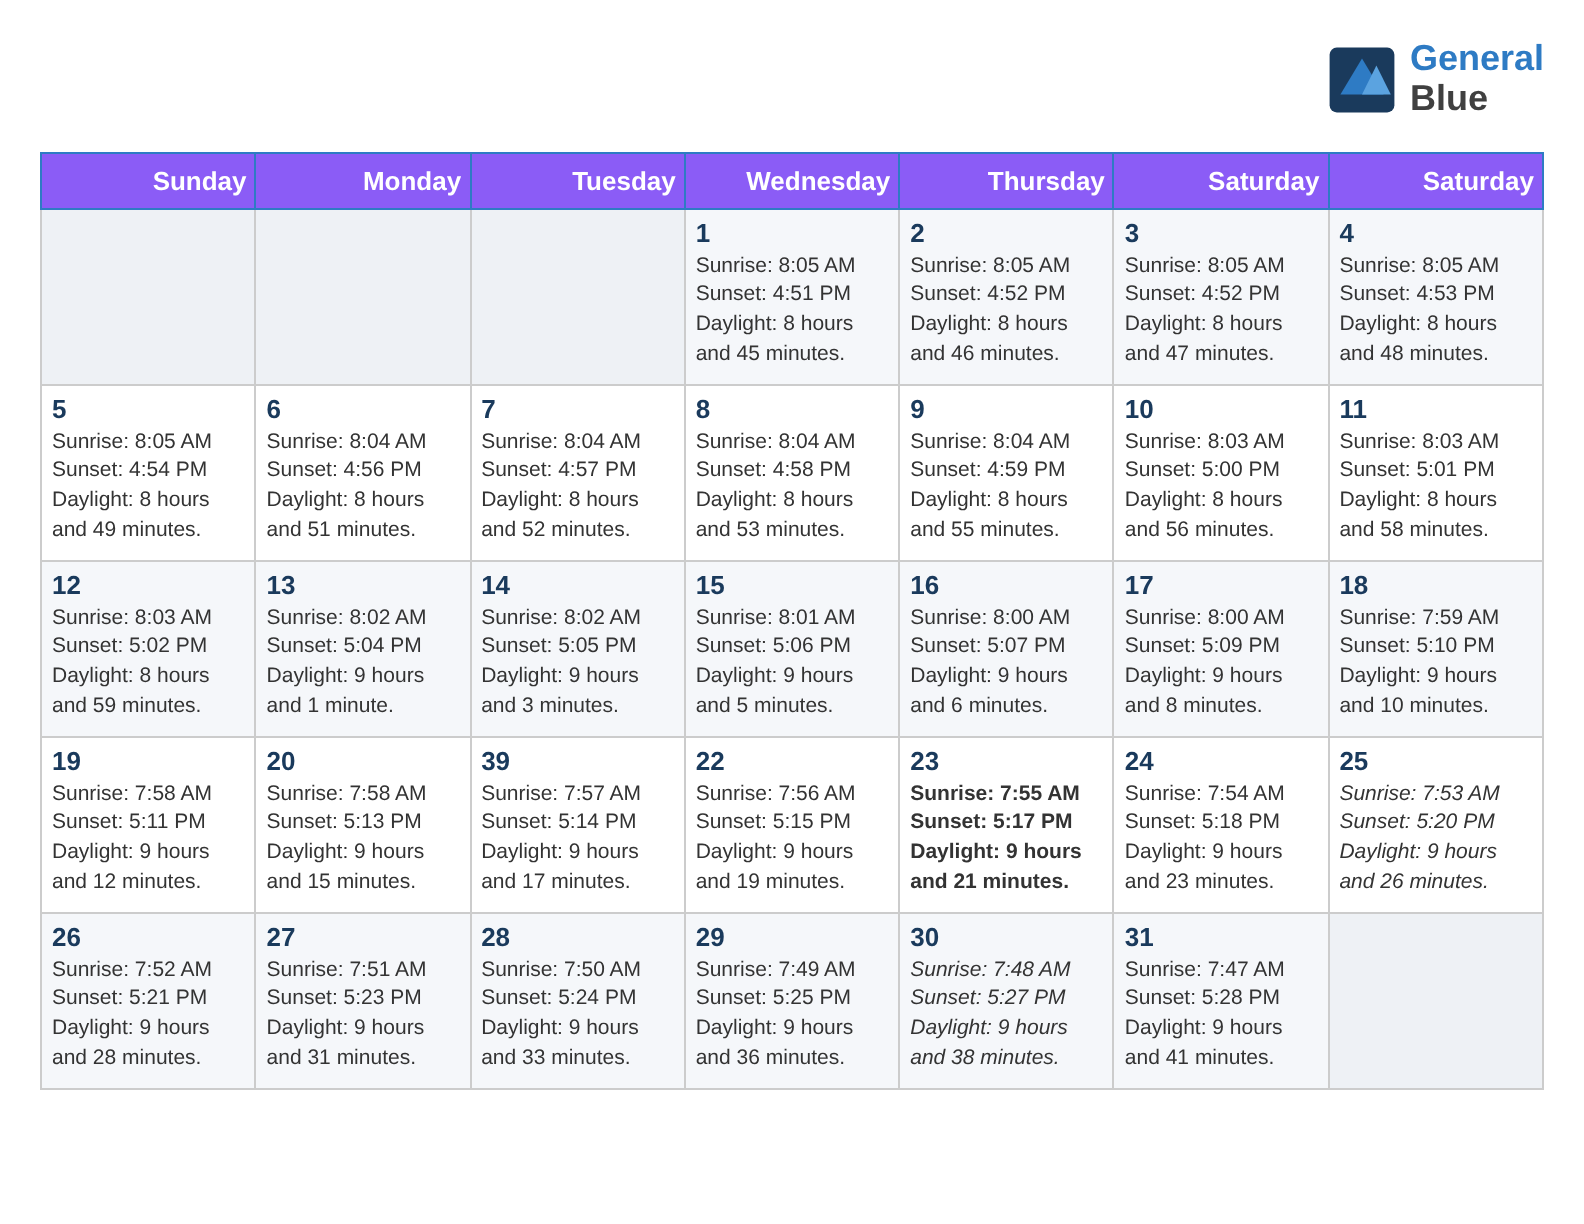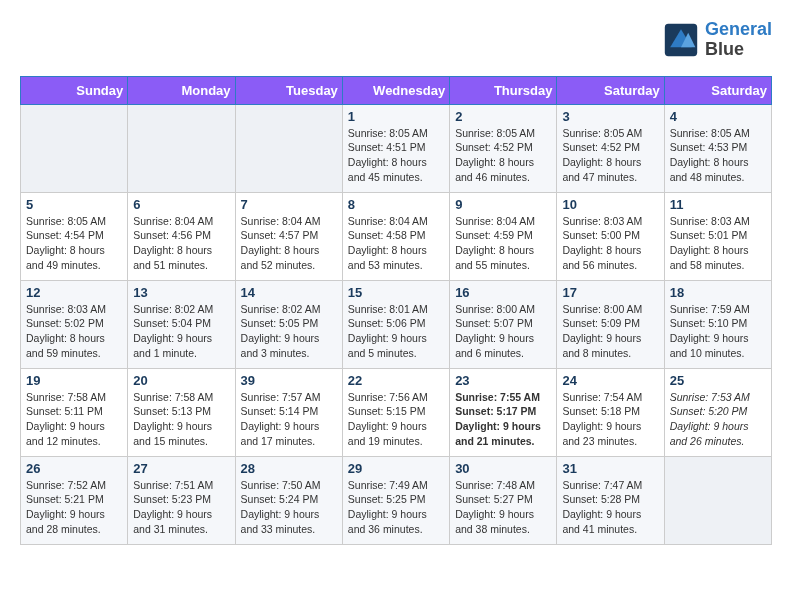--- a/index.html
+++ b/index.html
@@ -334,21 +334,21 @@
         </td>
         <td>
           <div class="day-number">29</div>
           <div class="day-info" style="white-space: pre-line;">Sunrise: 7:49 AM
 Sunset: 5:25 PM
 Daylight: 9 hours
 and 36 minutes.</div>
         </td>
         <td>
           <div class="day-number">30</div>
-          <div class="day-info" style="white-space: pre-line;">Sunrise: 7:48 AM
+          <div class="day-info" style="white-space: pre-line; font-style: italic;">Sunrise: 7:48 AM
 Sunset: 5:27 PM
 Daylight: 9 hours
 and 38 minutes.</div>
         </td>
         <td>
           <div class="day-number">31</div>
           <div class="day-info" style="white-space: pre-line;">Sunrise: 7:47 AM
 Sunset: 5:28 PM
 Daylight: 9 hours
 and 41 minutes.</div>

